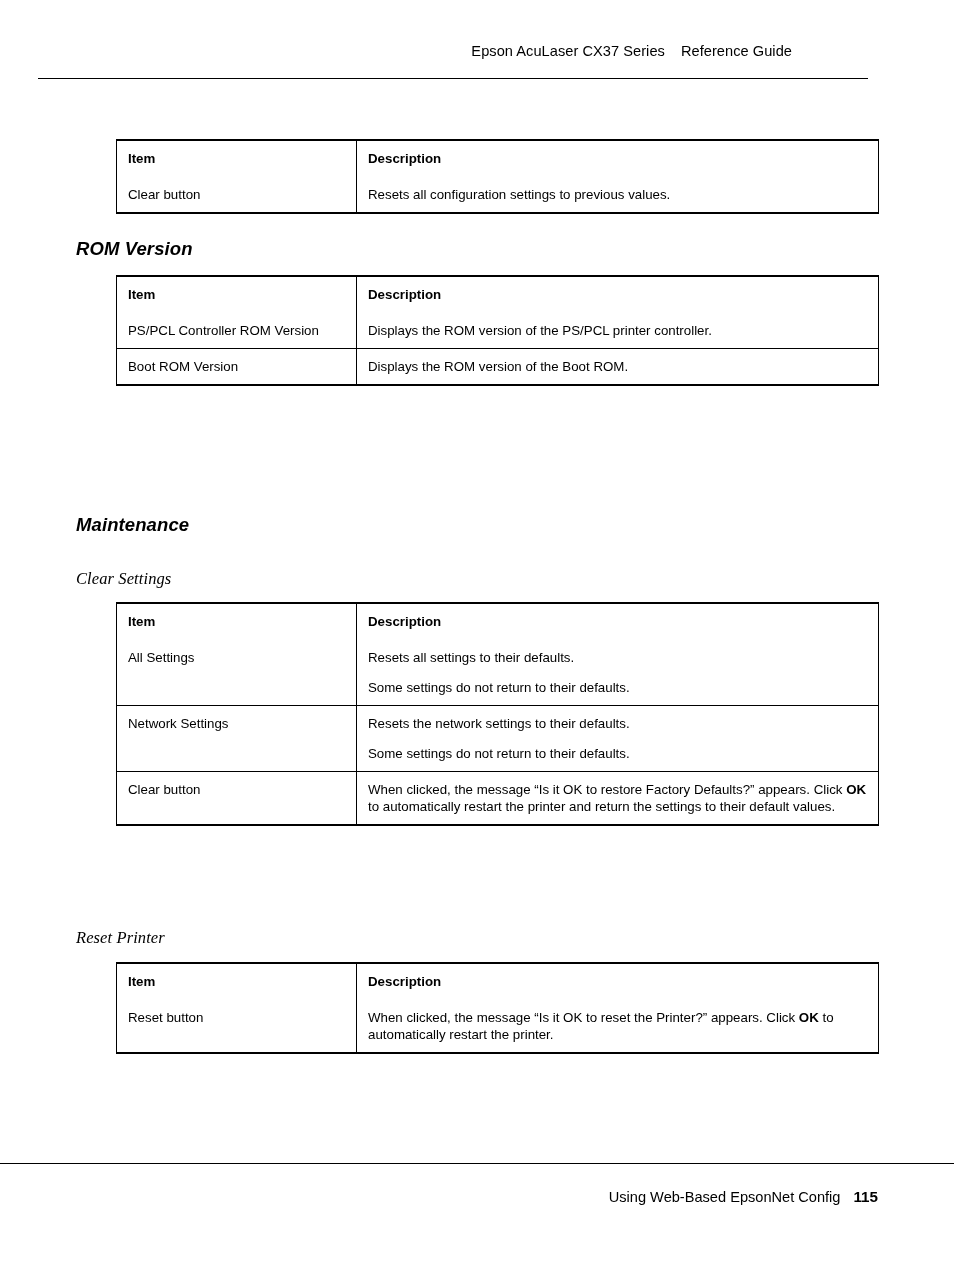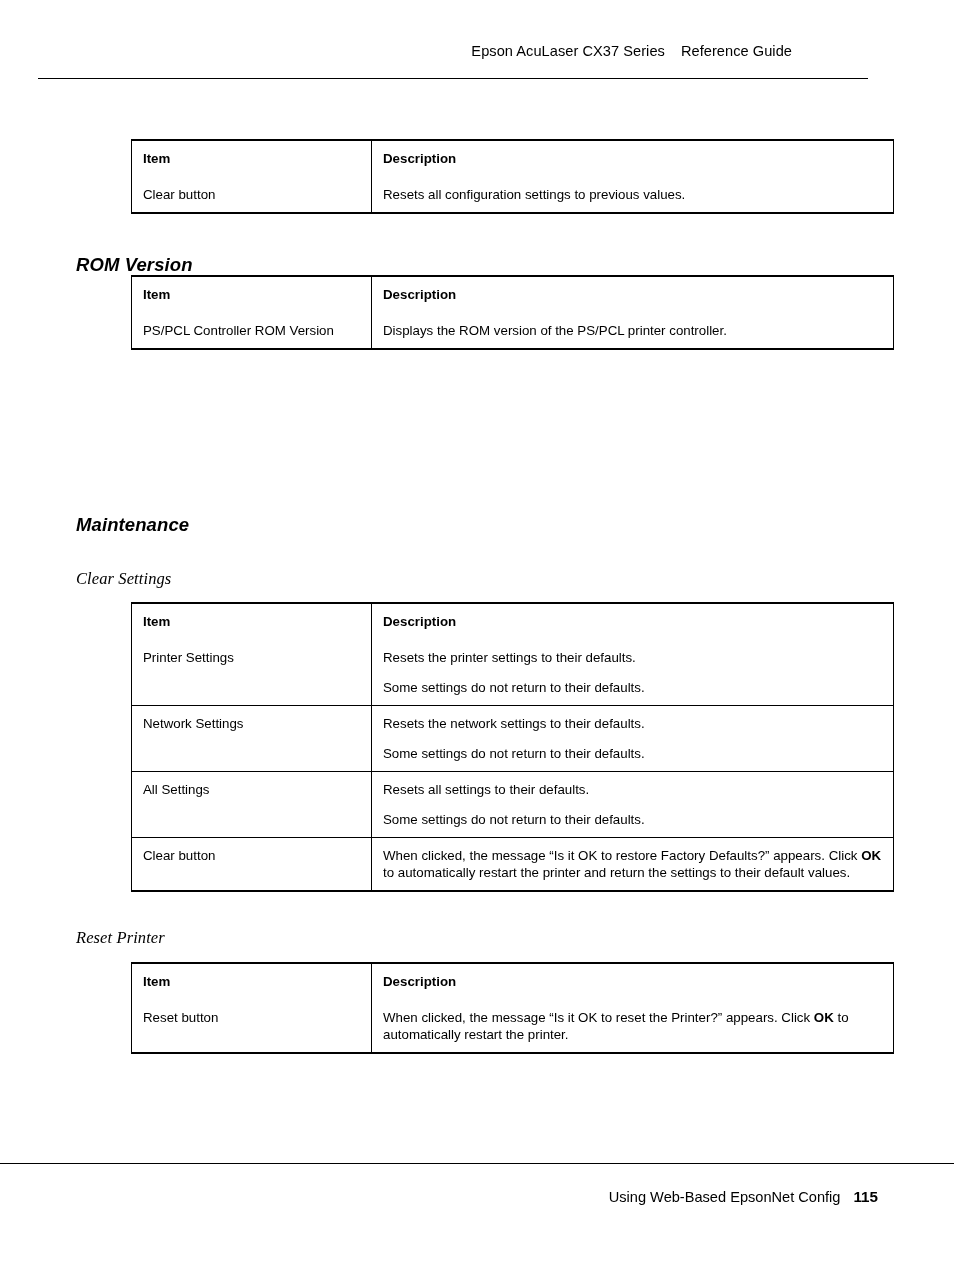--- a/index.html
+++ b/index.html
@@ -97,21 +97,21 @@
     padding-bottom: 10px;
   }
   table.doc-table td p {
     margin: 0;
   }
   table.doc-table td p + p {
     margin-top: 13px;
   }
 
   
-  .blk { position: absolute; left: 131px; }
+  .blk { position: absolute; left: 116px; }
 
   
   .page-footer {
     position: absolute;
     left: 0;
     top: 1163px;
     width: 954px;
     border-top: 1.6px solid #000;
   }
   .page-footer-inner {
@@ -148,39 +148,43 @@
     </thead>
     <tbody>
       <tr>
         <td>Clear button</td>
         <td>Resets all configuration settings to previous values.</td>
       </tr>
     </tbody>
   </table>
 </div>
 
-<h2 class="sec-head" style="position:absolute; left:76px; top:240px;margin-top:16px;">ROM Version</h2>
+<h2 class="sec-head" style="position:absolute; left:76px; top:240px;">ROM Version</h2>
 
 <div class="blk" style="top: 275px;">
   <table class="doc-table">
     <colgroup>
         <col class="c-item">
         <col class="c-desc">
       </colgroup>
     <thead>
       <tr>
         <th>Item</th>
         <th>Description</th>
       </tr>
     </thead>
     <tbody>
       <tr>
         <td>PS/PCL Controller ROM Version</td>
         <td>Displays the ROM version of the PS/PCL printer controller.</td>
       </tr>
+      <tr>
+        <td>Boot ROM Version</td>
+        <td>Displays the ROM version of the Boot ROM.</td>
+      </tr>
     </tbody>
   </table>
 </div>
 
 <h2 class="sec-head" style="position:absolute; left:76px; top:516px;">Maintenance</h2>
 
 <h3 class="sub-head" style="position:absolute; left:76px; top:571px;">Clear Settings</h3>
 
 <div class="blk" style="top: 602px;">
   <table class="doc-table">
@@ -189,41 +193,34 @@
         <col class="c-desc">
       </colgroup>
     <thead>
       <tr>
         <th>Item</th>
         <th>Description</th>
       </tr>
     </thead>
     <tbody>
       <tr>
-        <td>Printer Settings</td>
+        <td>All Settings</td>
         <td>
-          <p>Resets the printer settings to their defaults.</p>
+          <p>Resets all settings to their defaults.</p>
           <p>Some settings do not return to their defaults.</p>
         </td>
       </tr>
       <tr>
         <td>Network Settings</td>
         <td>
           <p>Resets the network settings to their defaults.</p>
           <p>Some settings do not return to their defaults.</p>
         </td>
       </tr>
       <tr>
-        <td>All Settings</td>
-        <td>
-          <p>Resets all settings to their defaults.</p>
-          <p>Some settings do not return to their defaults.</p>
-        </td>
-      </tr>
-      <tr>
         <td>Clear button</td>
         <td>
           <p><span>When clicked, the message “Is it OK to restore Factory Defaults?” appears. Click </span><b>OK</b><span> to automatically restart the printer and return the settings to their default values.</span></p>
         </td>
       </tr>
     </tbody>
   </table>
 </div>
 
 <h3 class="sub-head" style="position:absolute; left:76px; top:930px;">Reset Printer</h3>

